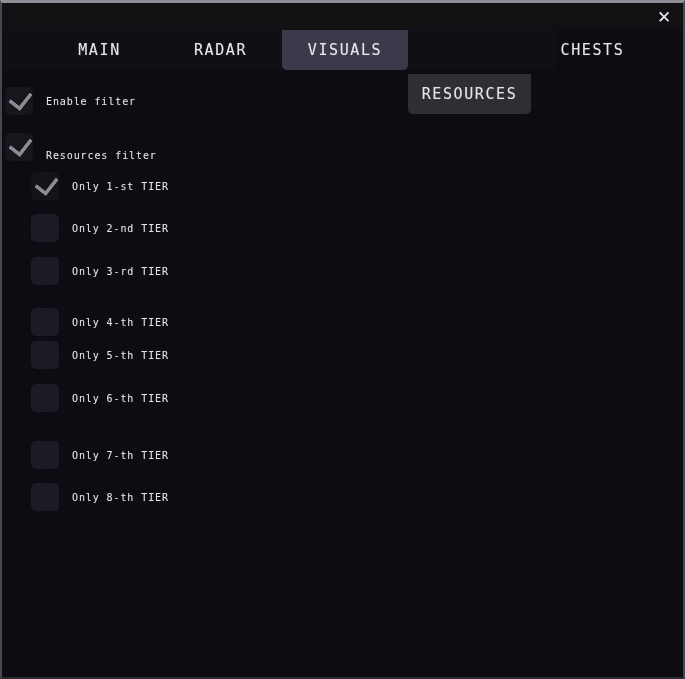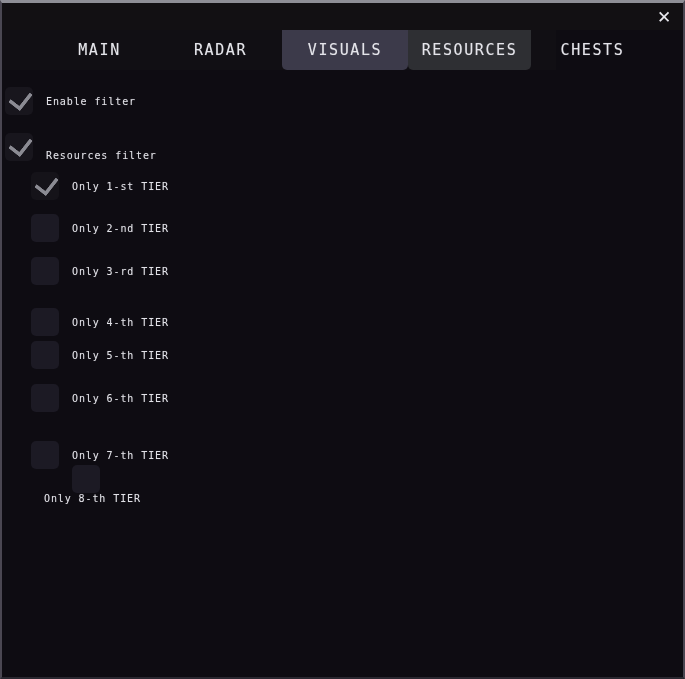--- a/index.html
+++ b/index.html
@@ -138,21 +138,21 @@
 <div id="window">
 
   <div id="titlebar">
     <div id="close-btn">✕</div>
   </div>
 
   <div id="tabstrip">
       <div class="tab plain" style="left: 45px; width: 105px;">MAIN</div>
       <div class="tab plain" style="left: 166px; width: 105px;">RADAR</div>
       <div class="tab active-visuals" style="left: 280px; width: 126px;">VISUALS</div>
-      <div class="tab active-resources" style="left: 406px; width: 123px;">RESOURCES</div>
+      <div class="tab active-resources" style="left: 406px; width: 123px; margin-top: 44px;">RESOURCES</div>
       <div class="tab plain" style="left: 538px; width: 105px;">CHESTS</div>
     </div>
 
   <div id="options">
       <div class="opt-row level0" style="top: 13px;">
         <div class="cb box-hidden">
           <div class="tick"></div>
         </div>
         <div class="opt-label">Enable filter</div>
       </div>
@@ -185,19 +185,19 @@
         <div class="opt-label">Only 5-th TIER</div>
       </div>
       <div class="opt-row level1" style="top: 310px;">
         <div class="cb box-unchecked"></div>
         <div class="opt-label">Only 6-th TIER</div>
       </div>
       <div class="opt-row level1" style="top: 367px;">
         <div class="cb box-unchecked"></div>
         <div class="opt-label">Only 7-th TIER</div>
       </div>
-      <div class="opt-row level1" style="top: 395px; flex-direction: column;">
+      <div class="opt-row level1" style="top: 409px;">
         <div class="cb box-unchecked"></div>
         <div class="opt-label">Only 8-th TIER</div>
       </div>
     </div>
 
 </div>
 
 </body></html>

